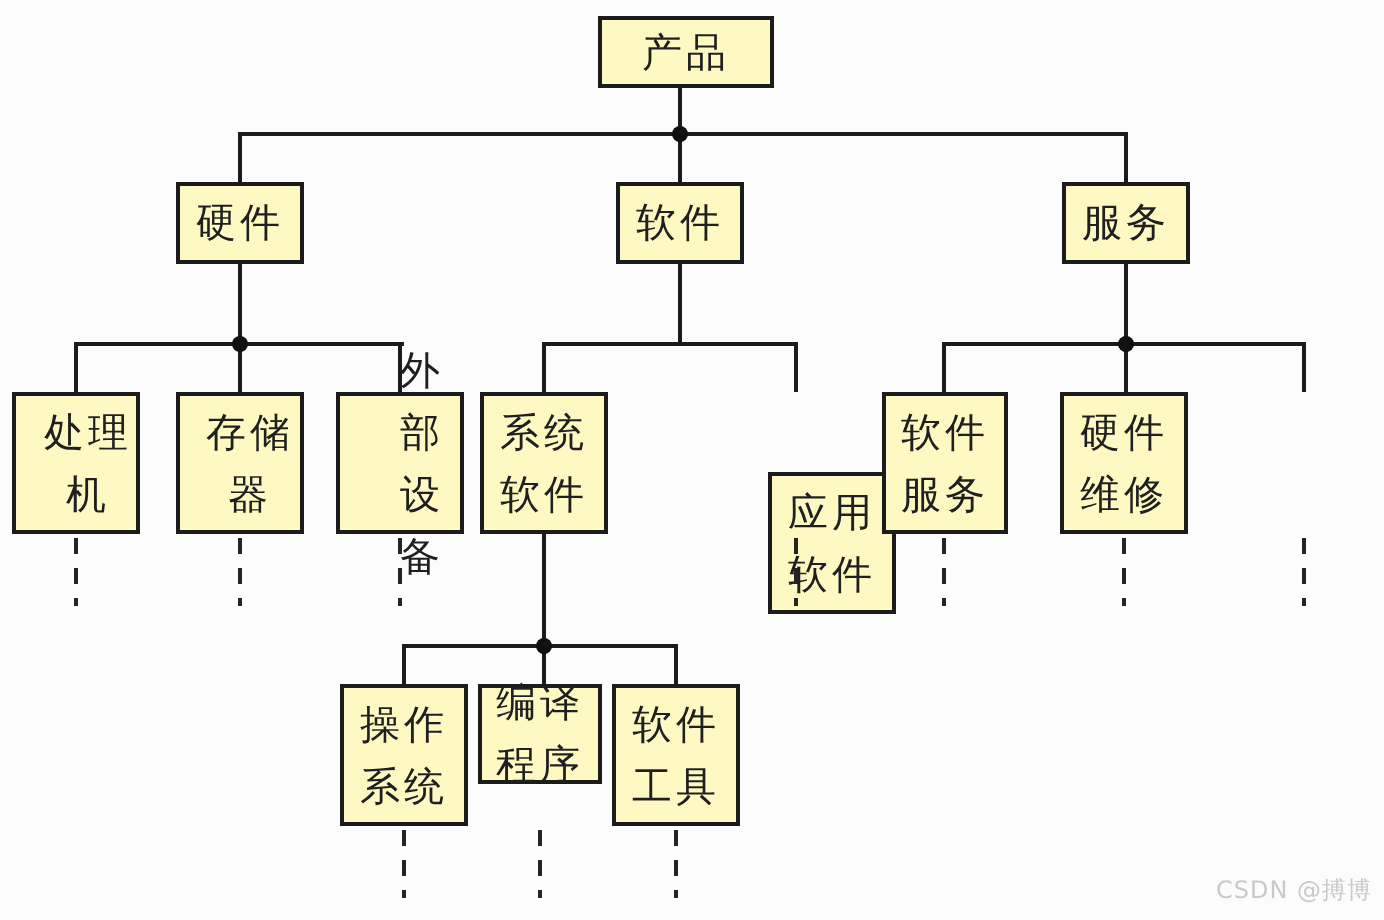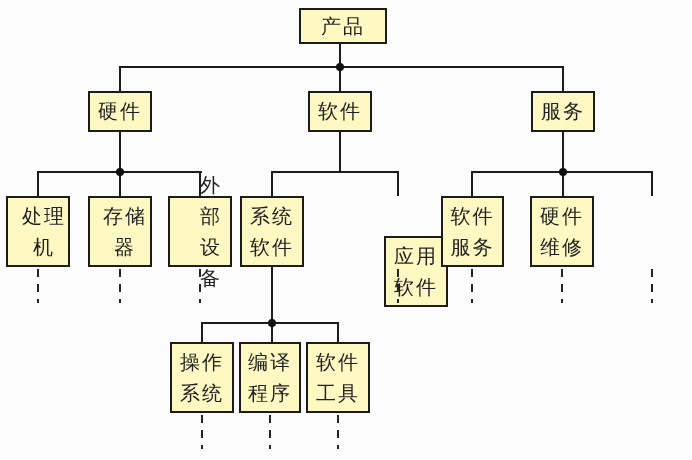--- a/index.html
+++ b/index.html
@@ -110,23 +110,24 @@
 
   <div class="vline" style="left:271px; top:267px; height:56px;"></div>
   <div class="hline" style="left:201px; top:322px; width:138px;"></div>
   <div class="vline" style="left:201px; top:322px; height:20px;"></div>
   <div class="vline" style="left:271px; top:322px; height:20px;"></div>
   <div class="vline" style="left:337px; top:322px; height:20px;"></div>
   <div class="dot" style="left:268px; top:319px;"></div>
 
   <div class="node" style="left:170px; top:342px; width:64px; height:71px;">操作
 系统</div>
-  <div class="node" style="left:239px; top:342px; width:62px; height:71px;">编译
+  <div class="node" style="left:239px; top:342px; width:62px; height:50px;">编译
 程序</div>
   <div class="node" style="left:306px; top:342px; width:64px; height:71px;">软件
 工具</div>
 
   <div class="dline" style="left:201px; top:415px; height:34px;"></div>
   <div class="dline" style="left:269px; top:415px; height:34px;"></div>
   <div class="dline" style="left:337px; top:415px; height:34px;"></div>
 
+  <div class="watermark">CSDN @搏博</div>
 
 </div>
 
 </body></html>

